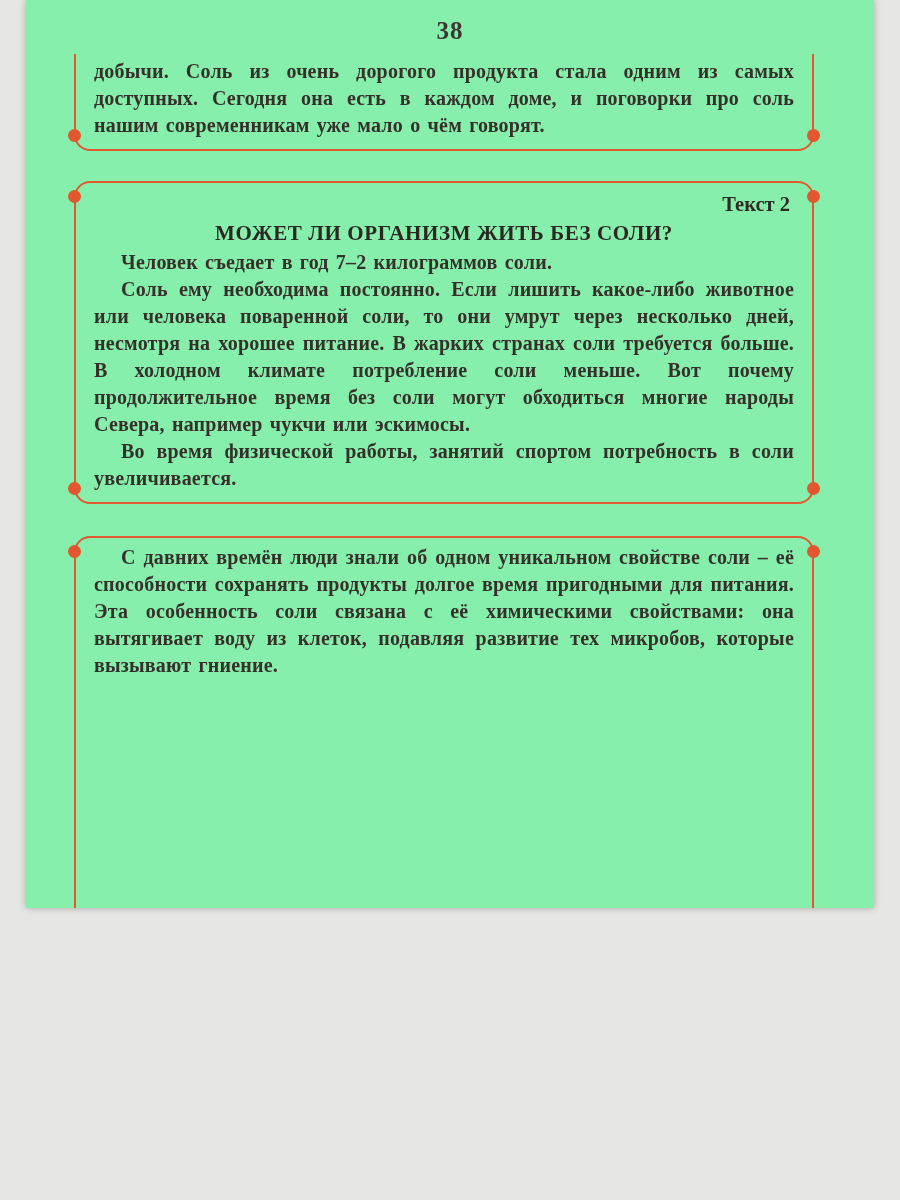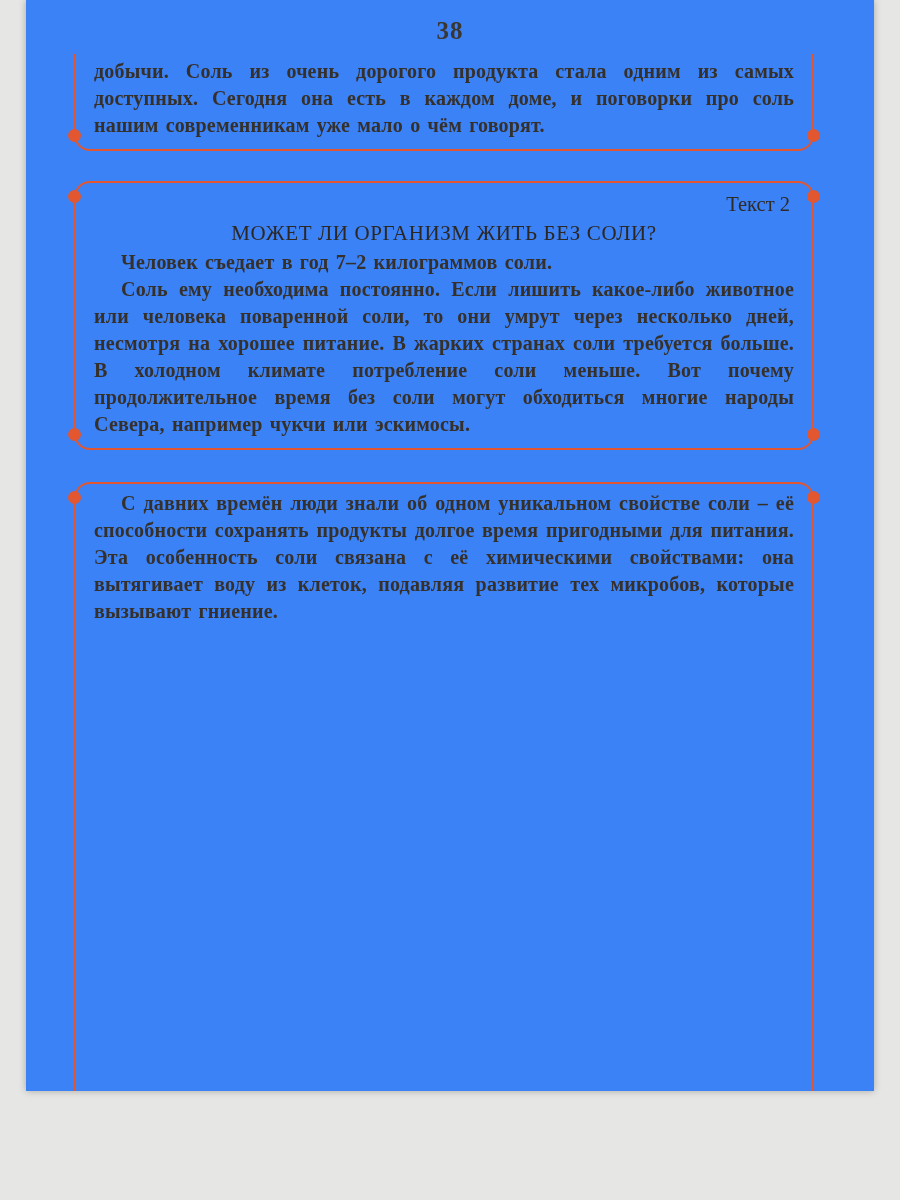--- a/index.html
+++ b/index.html
@@ -9,22 +9,22 @@
   html,body{margin:0;padding:0;}
   body{
     width:900px;height:1200px;
     background:#e6e6e4;
     font-family:"Liberation Serif", serif;
     overflow:hidden;
   }
   .sheet{
     position:relative;
     margin:0 auto;
-    width:848px;height:1091px;
-    background:#3b82f6;
+    width:848px;height:908px;
+    background:#86efac;
     box-shadow:0 0 7px rgba(0,0,0,.28);
     display:flex;flex-direction:column;
     overflow:hidden;
   }
   .page-number{
     text-align:center;
     font-weight:bold;
     font-size:25px;
     letter-spacing:1px;
     color:#3a3632;
@@ -61,29 +61,29 @@
     width:13px;height:13px;
     border-radius:50%;
     background:var(--accent);
   }
   .dot-tl{left:-8px;top:7px;}
   .dot-tr{right:-8px;top:7px;}
   .dot-bl{left:-8px;bottom:7px;}
   .dot-br{right:-8px;bottom:7px;}
   .box-label{
     text-align:right;
-    font-weight:normal;
+    font-weight:bold;
     font-size:20.5px;
     line-height:27px;
     color:#2f2a26;
     margin:2px 4px 0 0;
   }
   .box-title{
     text-align:center;
-    font-weight:normal;
+    font-weight:bold;
     font-size:21px;
     letter-spacing:.6px;
     line-height:28px;
     color:#2c2723;
     margin:1px 0 2px 0;
   }
   .body-text{
     margin:0;
     font-size:20px;
     line-height:27px;
@@ -113,20 +113,21 @@
     <span class="dot dot-tl"></span>
     <span class="dot dot-tr"></span>
     <span class="dot dot-bl"></span>
     <span class="dot dot-br"></span>
 
     <div class="box-label">Текст 2</div>
     <div class="box-title">МОЖЕТ ЛИ ОРГАНИЗМ ЖИТЬ БЕЗ СОЛИ?</div>
 
     <p class="body-text">Человек съедает в год 7–2 килограммов соли.</p>
     <p class="body-text">Соль ему необходима постоянно. Если лишить какое-либо животное или человека поваренной соли, то они умрут через несколько дней, несмотря на хорошее питание. В жарких странах соли требуется больше. В холодном климате потребление соли меньше. Вот почему продолжительное время без соли могут обходиться многие народы Севера, например чукчи или эскимосы.</p>
+    <p class="body-text">Во время физической работы, занятий спортом потребность в соли увеличивается.</p>
   </div>
 
   <div class="frame frame-3">
     <span class="dot dot-tl"></span>
     <span class="dot dot-tr"></span>
 
 
     <p class="body-text">С давних времён люди знали об одном уникальном свойстве соли – её способности сохранять продукты долгое время пригодными для питания. Эта особенность соли связана с её химическими свойствами: она вытягивает воду из клеток, подавляя развитие тех микробов, которые вызывают гниение.</p>
   </div>
 

